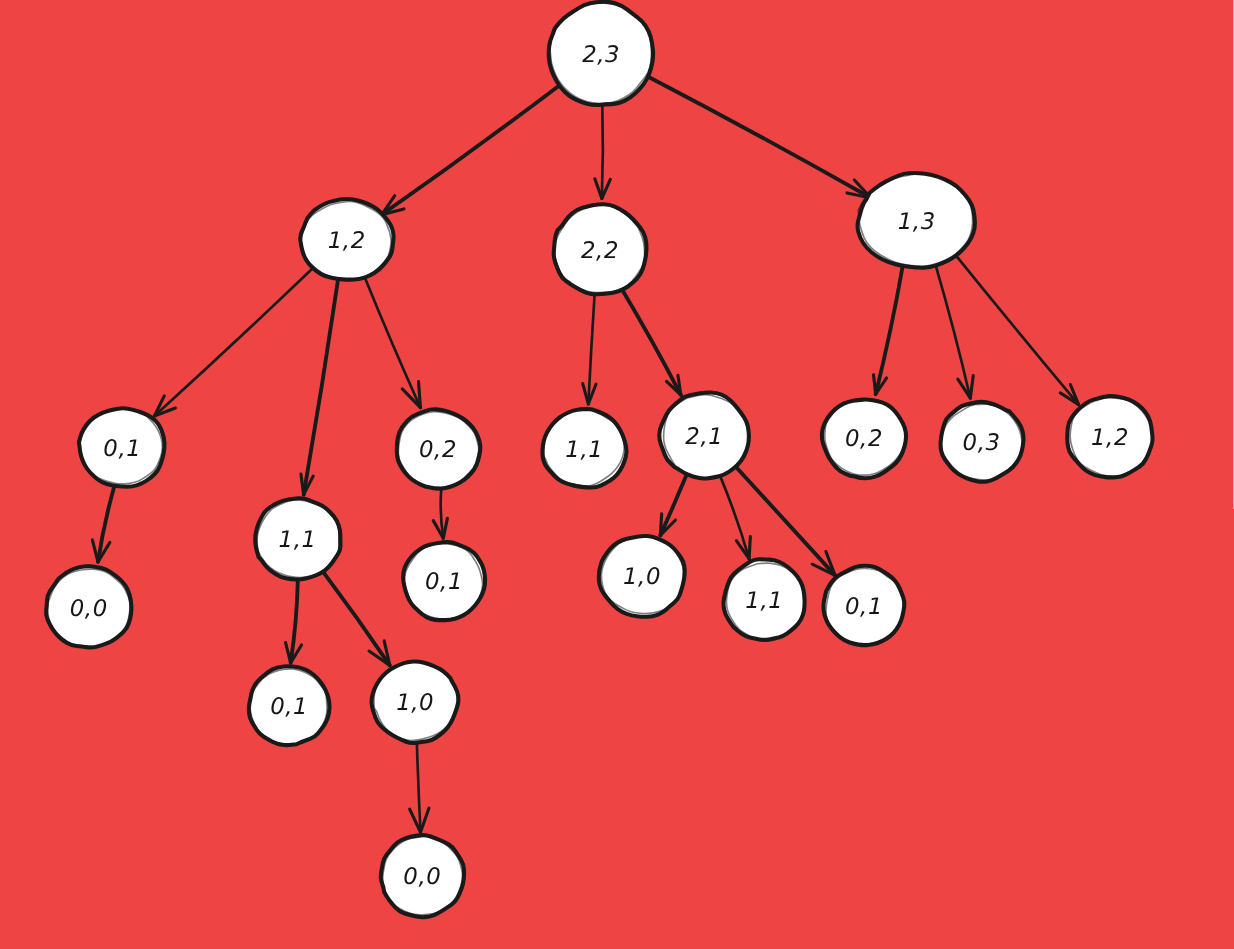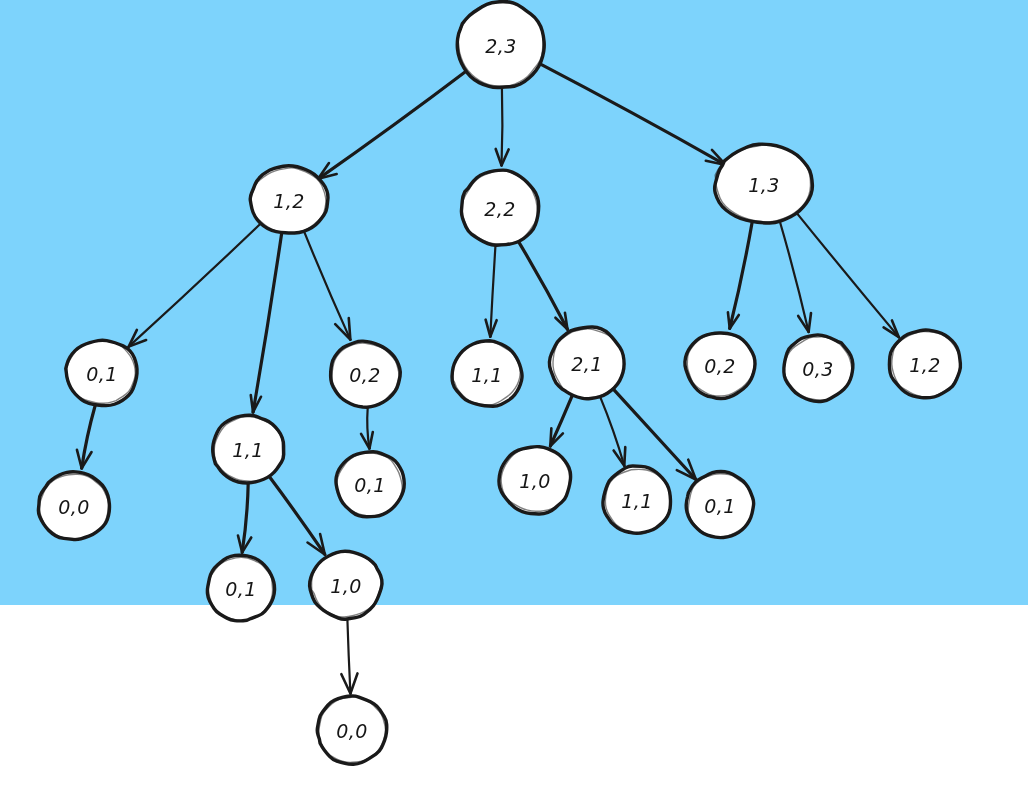--- a/index.html
+++ b/index.html
@@ -9,22 +9,22 @@
   }
   body {
     width: 1028px;
     height: 791px;
     overflow: hidden;
     font-family: "DejaVu Sans", sans-serif;
   }
   #diagram-root {
     position: relative;
     width: 1028px;
-    height: 605px;
-    background: #7dd3fc;
+    height: 791px;
+    background: #ef4444;
   }
   svg#tree-svg {
     position: absolute;
     top: 0;
     left: 0;
     width: 1028px;
     height: 791px;
   }
   .node-shape {
     fill: #ffffff;

